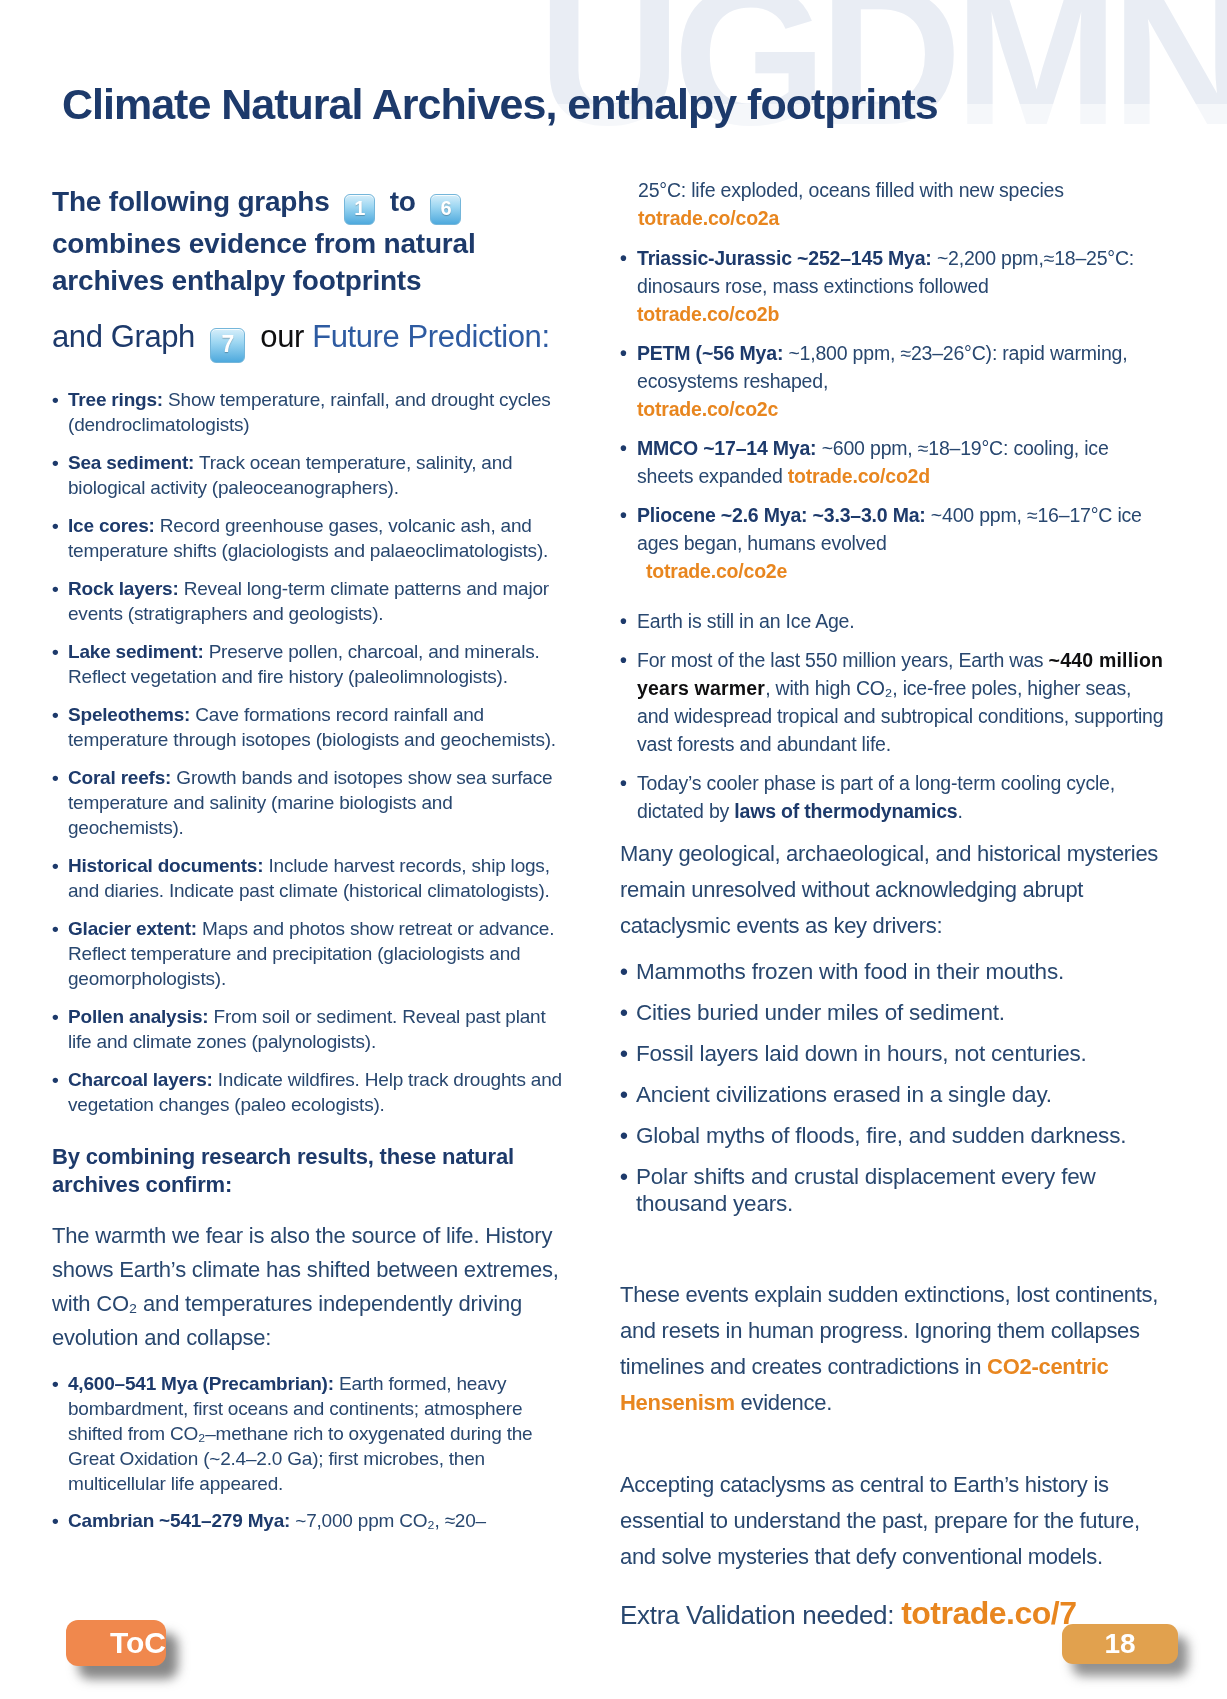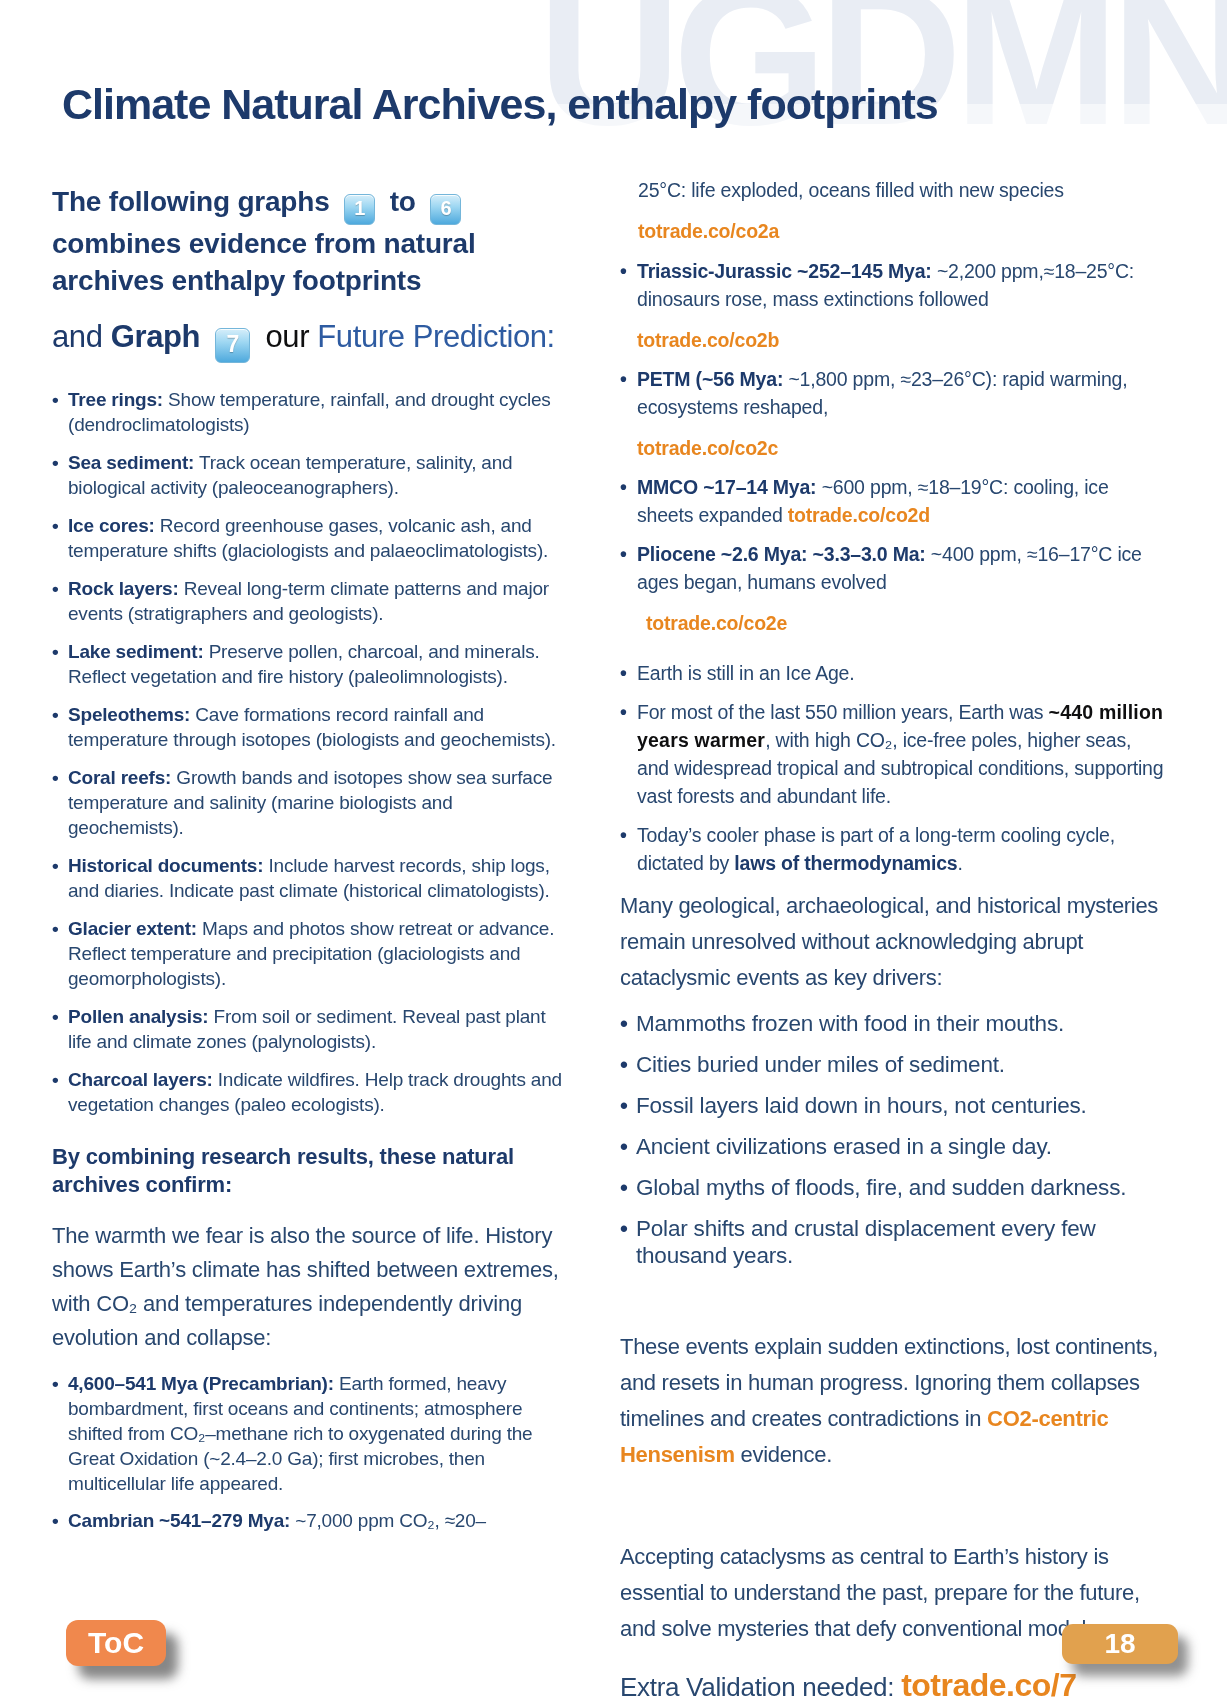--- a/index.html
+++ b/index.html
@@ -23,53 +23,53 @@
   .kbd{
     display:inline-block;width:29px;height:29px;border-radius:6px;margin:0 7px;
     background:linear-gradient(180deg,var(--badge_blue_top,#d6eefa) 0%,#9ed7f2 40%,var(--badge_blue_bottom,#4ea9dd) 100%);
     border:1px solid #74b6da;color:#fff;font-weight:700;font-size:20px;line-height:27px;
     text-align:center;vertical-align:-4px;text-shadow:0 1px 1px rgba(0,0,0,.25);
     box-shadow:inset 0 1px 0 rgba(255,255,255,.8);
   }
   .sub{font-size:31px;font-weight:400;margin:0 0 24px 0;white-space:nowrap;letter-spacing:-0.4px;}
   .sub .kbd{width:33px;height:33px;font-size:23px;line-height:31px;vertical-align:-5px;}
   .sub .and{color:var(--navy,#1d3a6b);}
-  .sub .g{font-weight:700;color:var(--navy,#1d3a6b);}
+  .sub .g{font-weight:400;color:var(--navy,#1d3a6b);}
   .sub .our{color:var(--black,#0f0f10);}
   .sub .fp{color:var(--bright,#2e5ba1);}
 
   .li{position:relative;padding-left:16px;margin-bottom:13px;font-size:19px;line-height:25px;color:var(--body,#28476f);letter-spacing:-0.2px;}
   .bullet{position:absolute;left:0;top:0;color:var(--navy,#1d3a6b);font-weight:700;}
   .term{font-weight:700;color:var(--navy,#1d3a6b);}
 
   .confirm{font-size:22px;line-height:28px;color:var(--navy,#1d3a6b);margin:26px 0 0 0;font-weight:700;letter-spacing:-0.2px;}
   .warmth{font-size:22px;line-height:34px;margin:20px 0 16px 0;color:var(--body,#28476f);letter-spacing:-0.2px;}
   .eras .li{margin-bottom:12px;}
 
   .rcol .cont{padding-left:18px;font-size:19.5px;line-height:28px;color:var(--body,#28476f);margin-bottom:12px;letter-spacing:-0.2px;}
   .rcol .li{font-size:19.5px;line-height:28px;margin-bottom:11px;padding-left:17px;letter-spacing:-0.2px;}
-  .link{color:var(--orange,#e8861f);font-weight:700;margin-top:13px;}
+  .link{color:var(--orange,#e8861f);font-weight:700;}
   .blocklink{display:block;}
   .indent8{padding-left:9px;}
   .iceage{margin-top:22px;margin-bottom:22px;}
   .warmer{margin-bottom:10px;}
   .hl-black{color:var(--black,#0f0f10);font-weight:700;letter-spacing:0.2px;}
   .cooling{margin-bottom:24px;}
   .bigp{font-size:22px;line-height:36px;color:var(--body,#28476f);margin:0 0 14px 0;letter-spacing:-0.3px;}
   .myst{position:relative;font-size:22.5px;line-height:27px;margin-bottom:14px;padding-left:16px;color:var(--body,#28476f);letter-spacing:-0.2px;}
   .events{margin-top:60px;}
   .hl-orange{color:var(--orange,#e8861f);font-weight:700;}
-  .accepting{margin-top:66px;}
+  .accepting{margin-top:46px;}
   .extra{margin-top:20px;font-size:26px;color:var(--body,#28476f);letter-spacing:-0.3px;}
   .extra .link{font-size:32px;letter-spacing:-0.5px;}
 
   .toc-btn{
     position:absolute;left:66px;top:1620px;width:100px;height:46px;border-radius:12px;
     background:var(--toc,#f0884d);color:#fff;font-weight:700;font-size:30px;z-index:1;
-    display:flex;align-items:center;justify-content:center;cursor:pointer;
+    display:flex;align-items:center;justify-content:flex-end;cursor:pointer;
     box-shadow:12px 13px 11px rgba(55,55,55,.6);
   }
   .page-badge{
     position:absolute;left:1062px;top:1624px;width:116px;height:40px;border-radius:11px;
     background:var(--pagebadge,#e1a14e);color:#fff;font-weight:700;font-size:28px;z-index:1;
     display:flex;align-items:center;justify-content:center;
     box-shadow:10px 12px 11px rgba(55,55,55,.55);
   }
 </style>
 </head>

